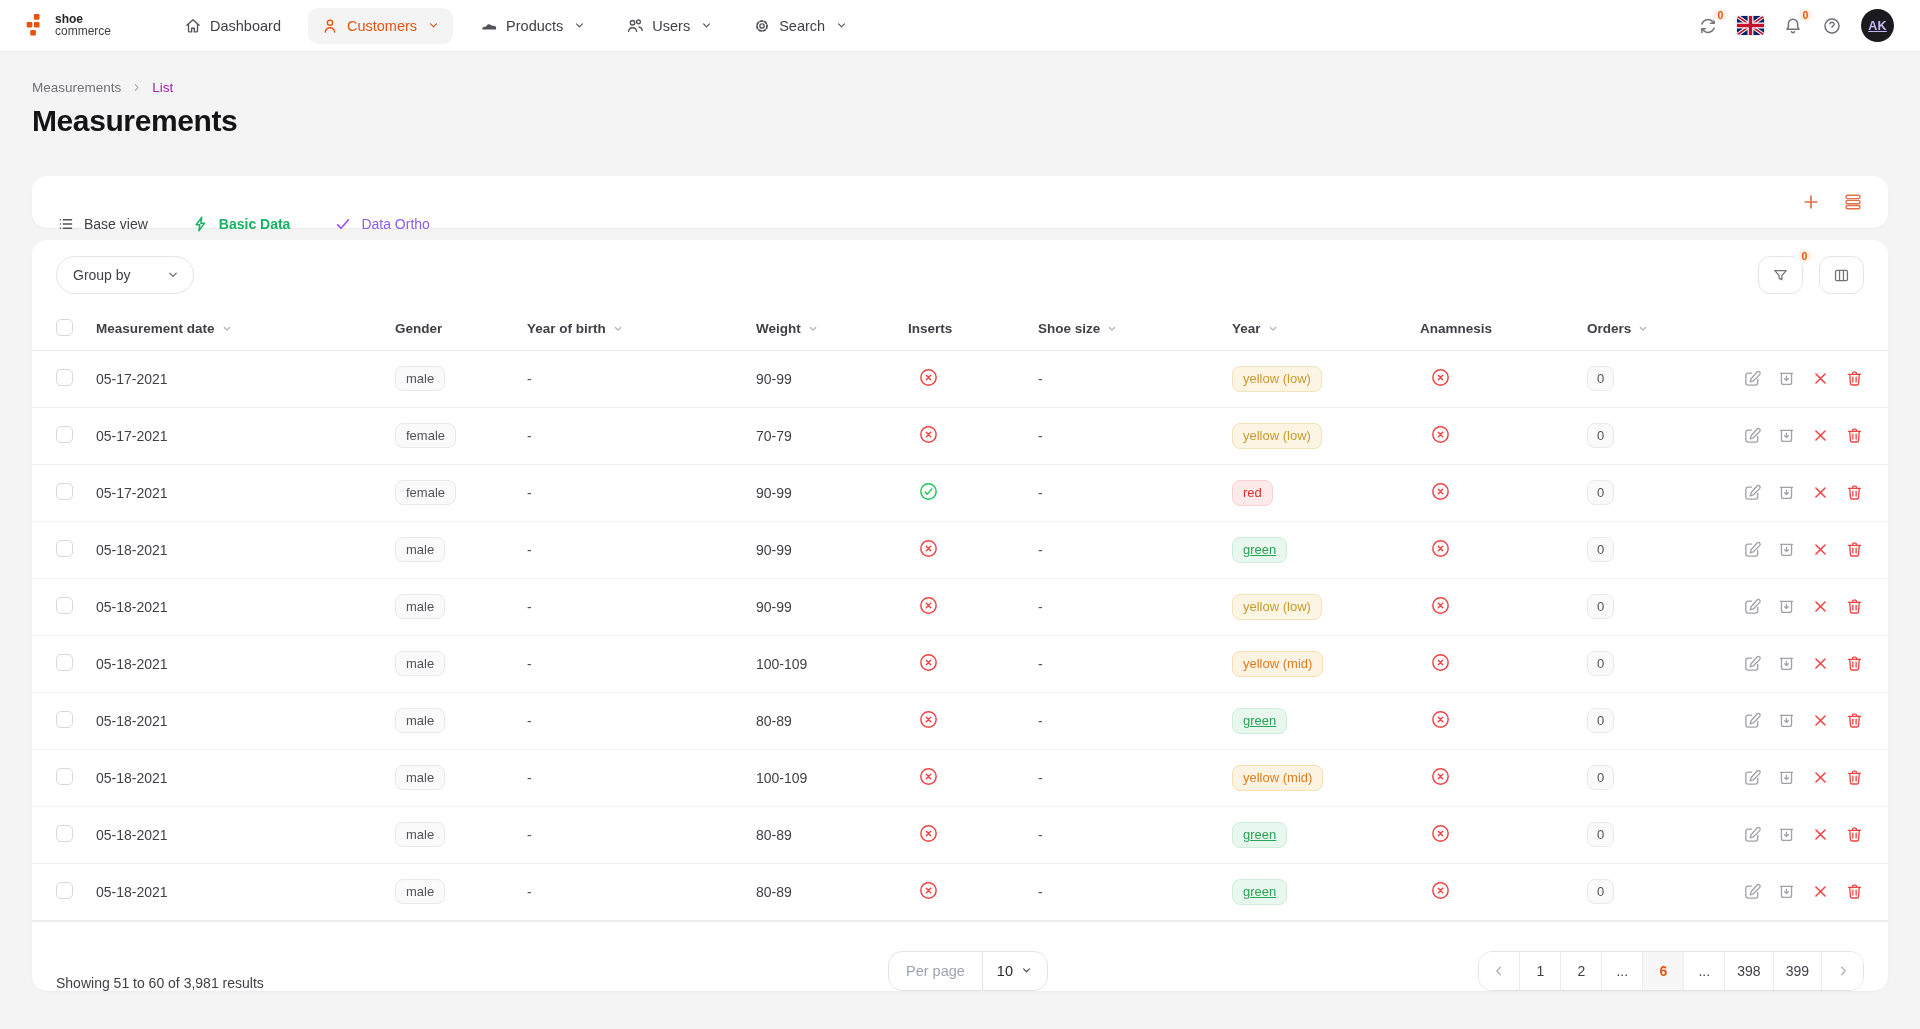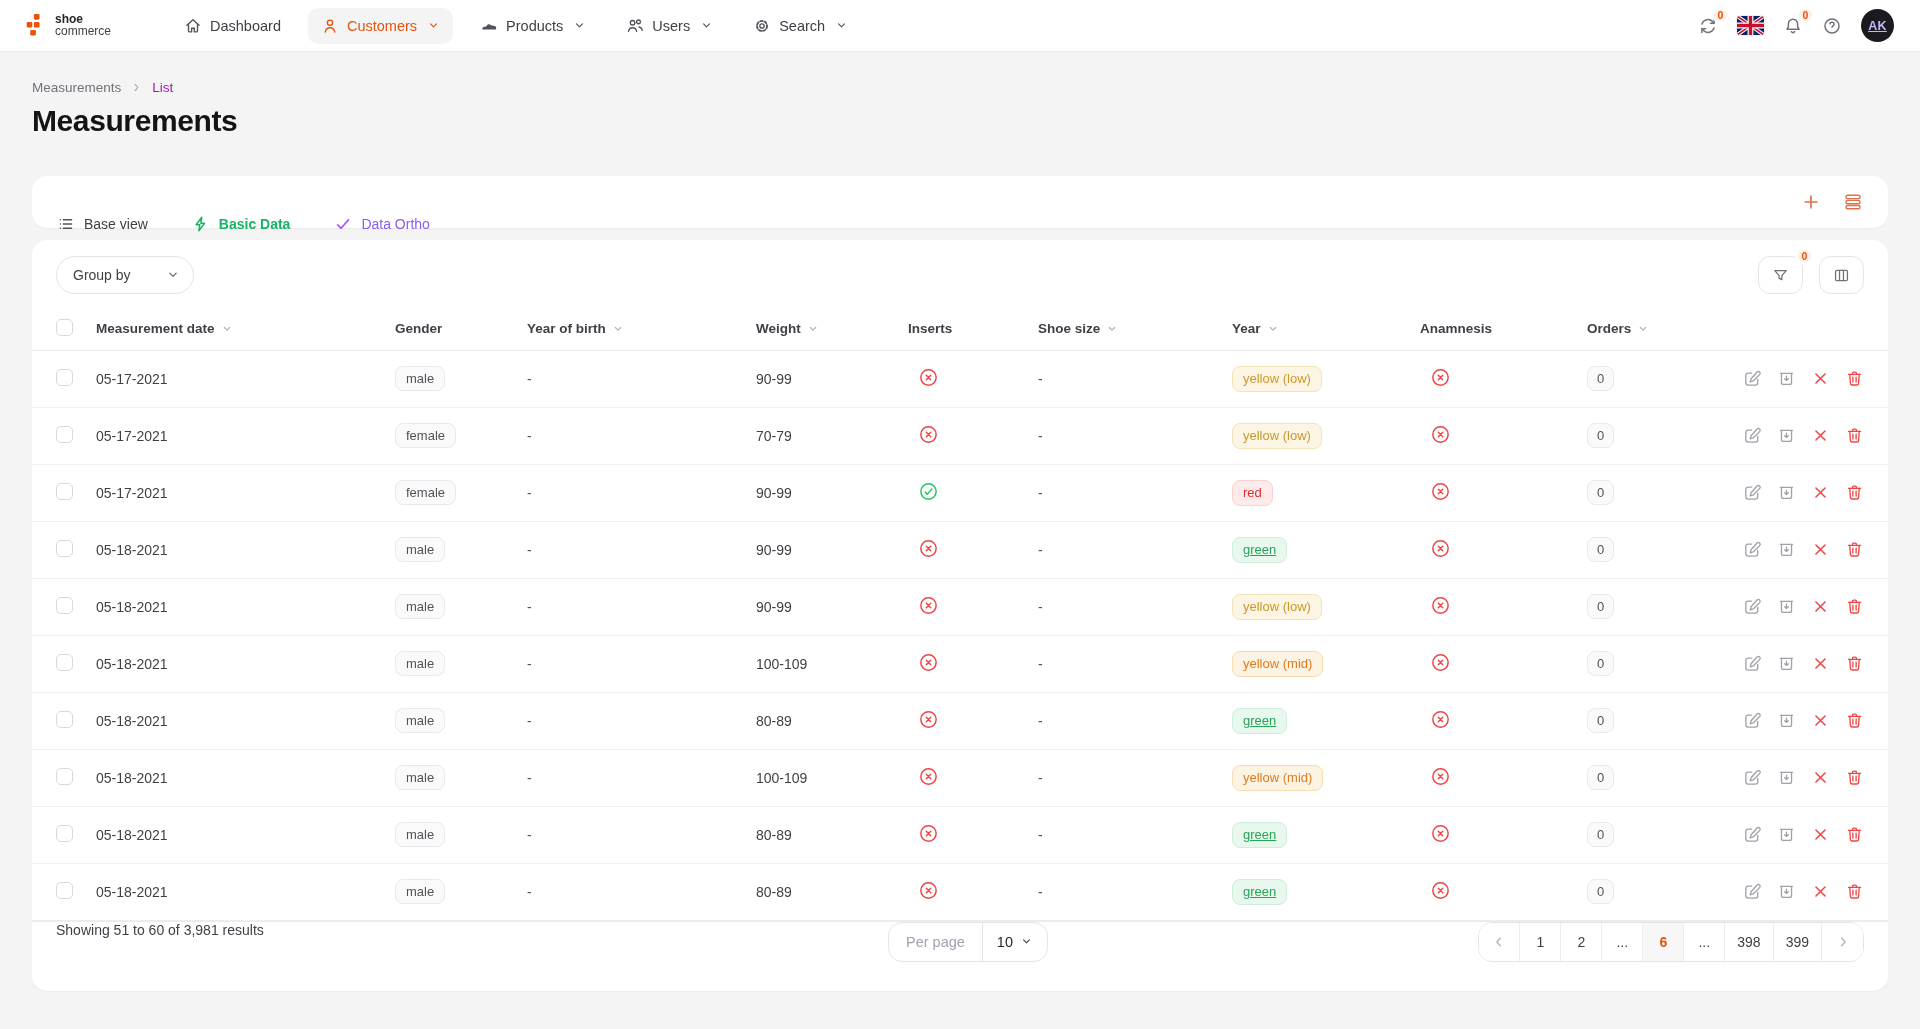--- a/index.html
+++ b/index.html
@@ -119,21 +119,21 @@
   .ortho-yellow-low { background:#fcf5e4; border-color:#f3e3bd; color:#c9992e; }
   .ortho-yellow-mid { background:#fdf3e2; border-color:#f7ddb0; color:#e07c1f; }
   .ortho-red        { background:#fdeaea; border-color:#f8d2d2; color:#e02b2b; }
   .ortho-green      { background:#e9f8ef; border-color:#cdeeda; color:#27a455;text-decoration:underline; }
   .row-actions { display:flex; align-items:center; justify-content:flex-end; gap:15px; padding-right:24px; }
   .act { background:none; border:none; cursor:pointer; padding:0; }
   .act svg { width:19px; height:19px; }
   .act-gray { color:#a1a1aa; } .act-red { color:#ef4444; }
 
   
-  .tfoot { display:flex; align-items:flex-start; height:70px; padding:0 24px; border-top:1px solid #ececee; }
+  .tfoot { display:flex; align-items:flex-end; height:70px; padding:0 24px; border-top:1px solid #ececee; }
   .tfoot-left { flex:1; font-size:14px; color:#3f3f46; }
   .perpage { display:flex; align-items:stretch; height:40px; border:1px solid #e4e4e7; border-radius:14px; overflow:hidden; background:#fff;margin-left:16px; }
   .perpage-label { display:flex; align-items:center; padding:0 17px; color:#9ca3af; font-size:14.5px; border-right:1px solid #e4e4e7; }
   .perpage-value { display:flex; align-items:center; gap:7px; padding:0 14px; color:#27272a; font-size:14.5px; cursor:pointer; }
   .perpage-value svg { width:13px; height:13px; color:#52525b; }
   .tfoot-right { flex:1; display:flex; justify-content:flex-end; }
   .pagination { display:flex; align-items:stretch; height:40px; border:1px solid #e4e4e7; border-radius:14px; overflow:hidden; background:#fff; }
   .page-cell {
     min-width:41px; padding:0 12px; display:flex; align-items:center; justify-content:center;
     font-size:14px; color:#3f3f46; border-right:1px solid #ececee; cursor:pointer; background:#fff;

